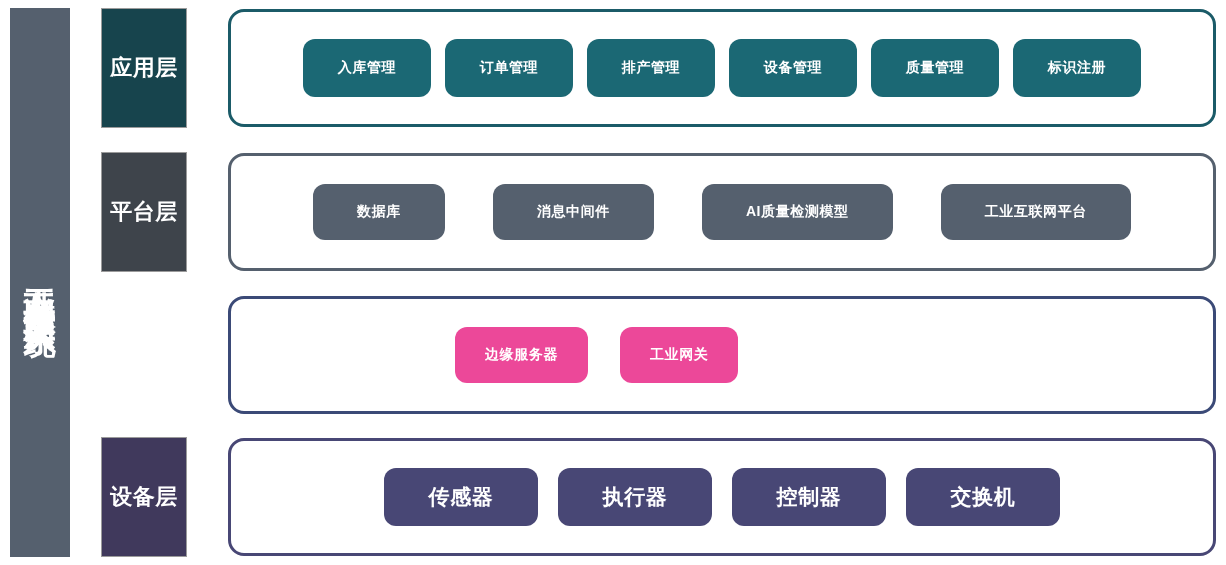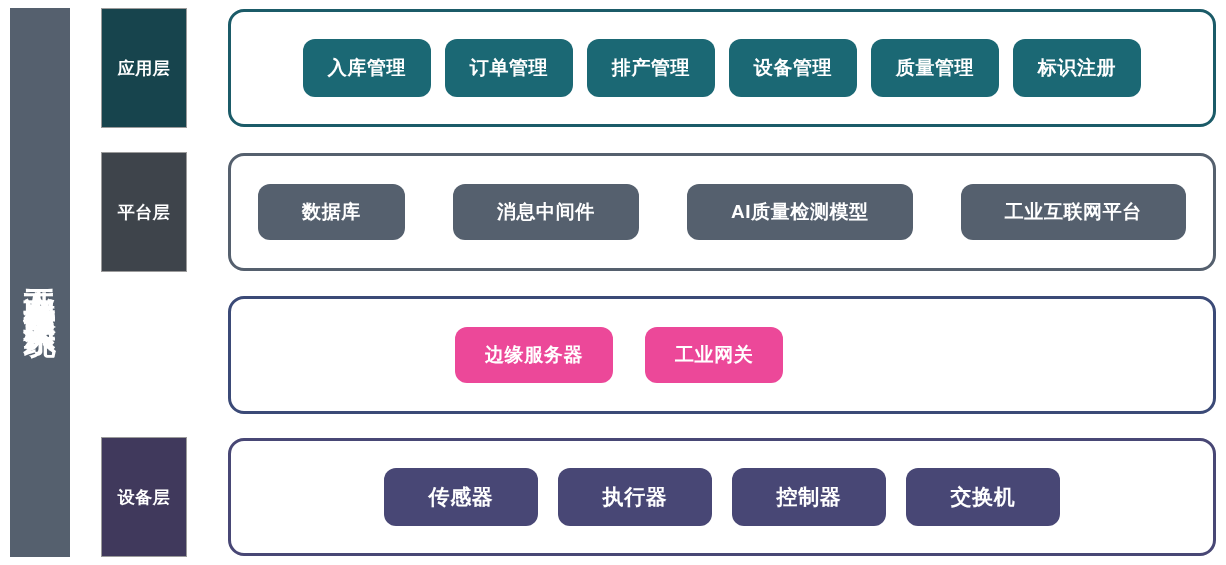--- a/index.html
+++ b/index.html
@@ -65,21 +65,21 @@
     width: 86px;
     height: 120px;
     display: flex;
     align-items: center;
     justify-content: center;
     box-sizing: border-box;
     border: 1px solid #9b9b9b;
   }
   .layer-label-text {
     color: #ffffff;
-    font-size: 17px;
+    font-size: 22px;
     font-weight: bold;
     letter-spacing: 0.5px;
     white-space: nowrap;
     user-select: none;
   }
 
   
   .layer-container {
     position: absolute;
     left: 228px;
@@ -101,21 +101,21 @@
   .layer-container.c-dev   { border-color: #484775; }
 
   
   .pill {
     display: flex;
     align-items: center;
     justify-content: center;
     height: 58px;
     border-radius: 12px;
     color: #ffffff;
-    font-size: 19px;
+    font-size: 14px;
     font-weight: bold;
     letter-spacing: 0.6px;
     white-space: nowrap;
     user-select: none;
     box-sizing: border-box;
   }
 
   
   .row-app .pill {
     background: #1b6874;

